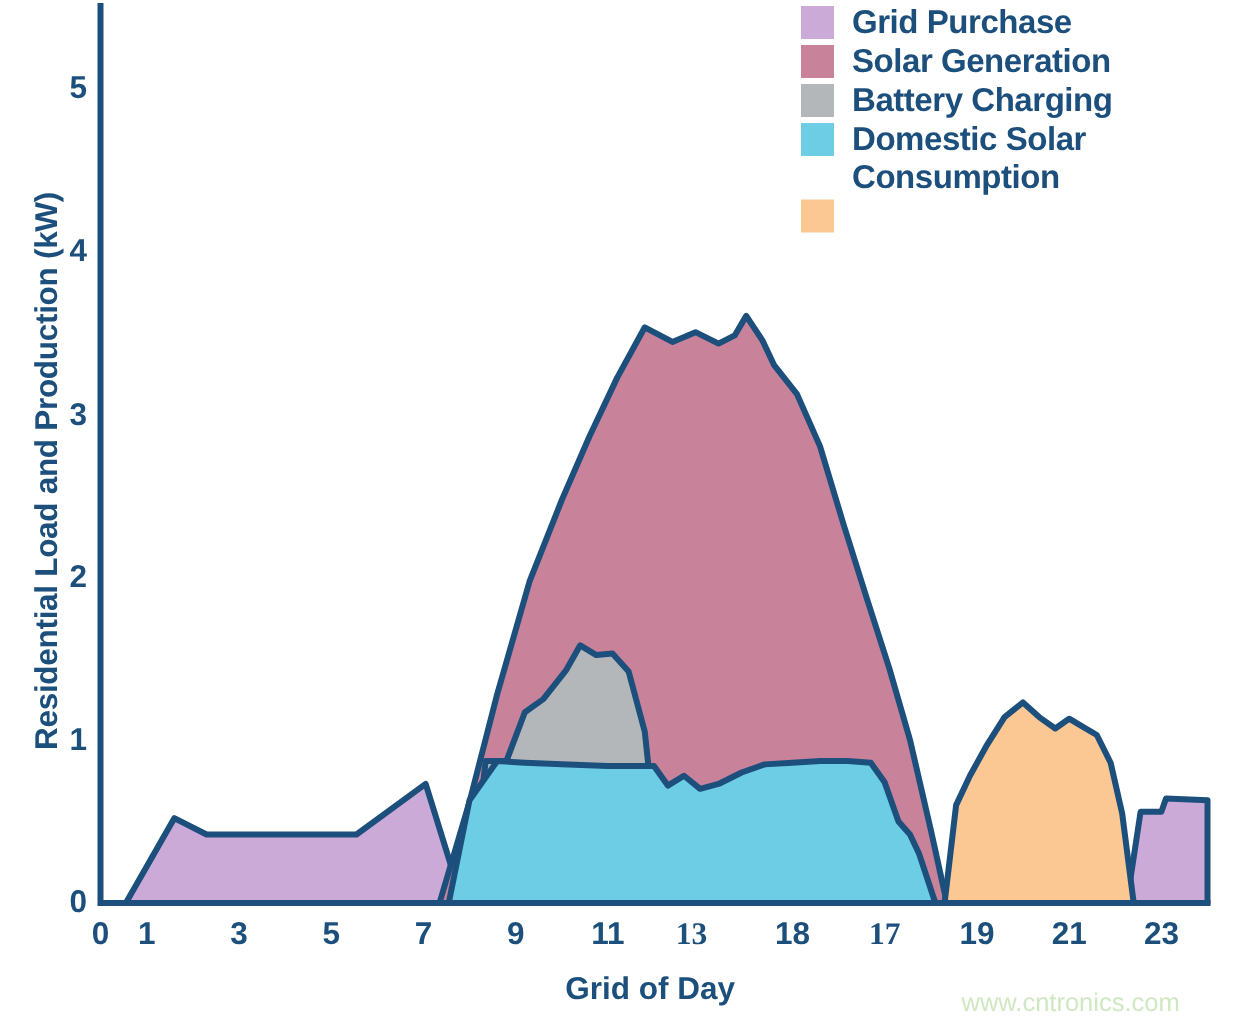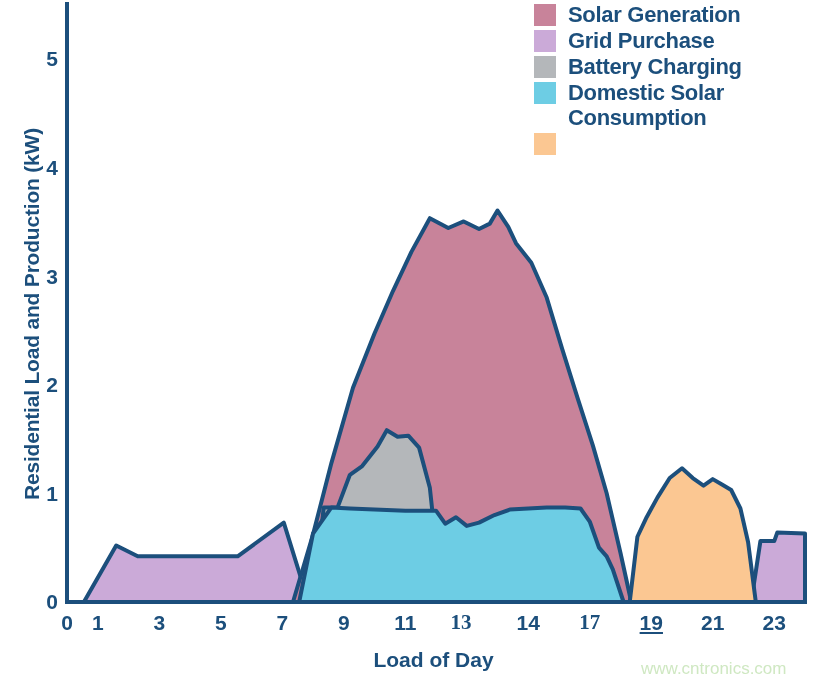--- a/index.html
+++ b/index.html
@@ -136,37 +136,37 @@
 
   <div id="xticks">
       <div class="xtick" style="left: 67px;">0</div>
       <div class="xtick" style="left: 97.8px;">1</div>
       <div class="xtick" style="left: 159.3px;">3</div>
       <div class="xtick" style="left: 220.8px;">5</div>
       <div class="xtick" style="left: 282.3px;">7</div>
       <div class="xtick" style="left: 343.8px;">9</div>
       <div class="xtick" style="left: 405.3px;">11</div>
       <div class="xtick" style="left: 461px; font-family: Liberation Serif, serif;">13</div>
-      <div class="xtick" style="left: 528.3px;">14</div>
+      <div class="xtick" style="left: 528.3px;">18</div>
       <div class="xtick" style="left: 589.8px; font-family: Liberation Serif, serif;">17</div>
-      <div class="xtick" style="left: 651.3px; text-decoration: underline;">19</div>
+      <div class="xtick" style="left: 651.3px;">19</div>
       <div class="xtick" style="left: 712.8px;">21</div>
       <div class="xtick" style="left: 774.3px;">23</div>
     </div>
 
-  <div class="axis-title-x">Load of Day</div>
+  <div class="axis-title-x">Grid of Day</div>
 
   <div id="legend">
       <div class="legend-row">
+        <span class="legend-swatch" style="background: rgb(203, 170, 216);"></span>
+        <span class="legend-label">Grid Purchase</span>
+      </div>
+      <div class="legend-row">
         <span class="legend-swatch" style="background: rgb(200, 131, 154);"></span>
         <span class="legend-label">Solar Generation</span>
-      </div>
-      <div class="legend-row">
-        <span class="legend-swatch" style="background: rgb(203, 170, 216);"></span>
-        <span class="legend-label">Grid Purchase</span>
       </div>
       <div class="legend-row">
         <span class="legend-swatch" style="background: rgb(180, 183, 186);"></span>
         <span class="legend-label">Battery Charging</span>
       </div>
       <div class="legend-row">
         <span class="legend-swatch" style="background: rgb(109, 205, 228);"></span>
         <span class="legend-label">Domestic Solar Consumption</span>
       </div>
       <div class="legend-row">

